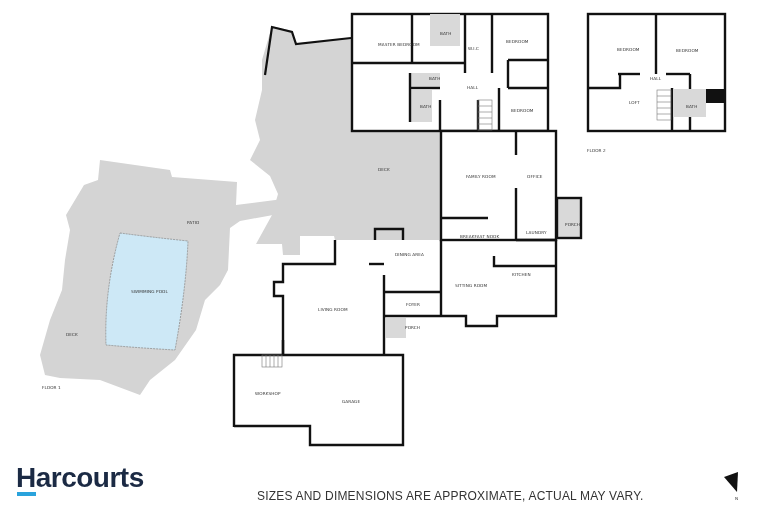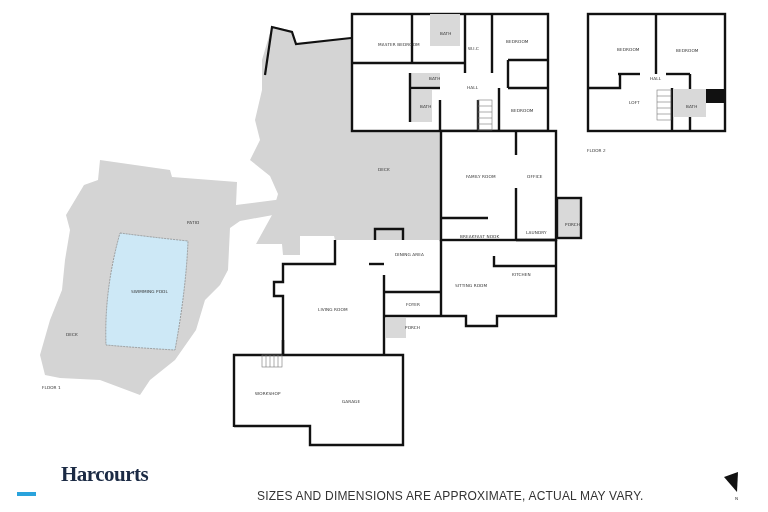--- a/index.html
+++ b/index.html
@@ -1,19 +1,19 @@
 <!DOCTYPE html>
 <html><head>
 <meta charset="utf-8">
 <style>
   html, body { margin:0; padding:0; background:#ffffff; }
   body { width:768px; height:512px; position:relative; overflow:hidden; font-family:"Liberation Sans", sans-serif; }
   #plan { position:absolute; left:0; top:0; width:768px; height:512px; }
   .lbl { font-family:"DejaVu Sans", sans-serif; font-size:4.2px; fill:#333; letter-spacing:0.1px; }
-  .brand { position:absolute; left:16px; top:462px; font-family:Liberation Serif, serif; font-weight:bold; font-size:21px; color:#1b2a44; letter-spacing:-0.5px;margin-left:45px; }
+  .brand { position:absolute; left:16px; top:462px; font-family:Liberation Sans, sans-serif; font-weight:bold; font-size:28px; color:#1b2a44; letter-spacing:-0.5px; }
   .brand-bar { position:absolute; left:17px; top:492px; width:19px; height:4px; background:#2aa3dc; }
   .disclaimer { position:absolute; left:257px; top:489px; font-family:Liberation Sans, sans-serif; font-size:12px; color:#333; letter-spacing:0.2px; }
 </style>
 </head>
 <body>
 
 <svg id="plan" viewBox="0 0 768 512" xmlns="http://www.w3.org/2000/svg">
 
   <g>
 

